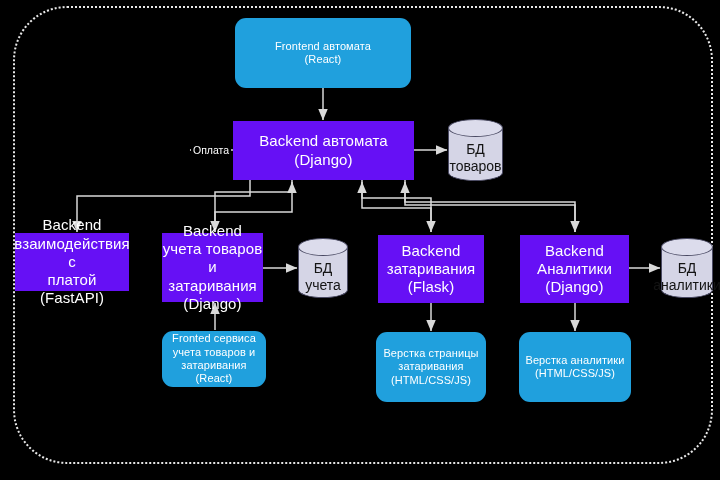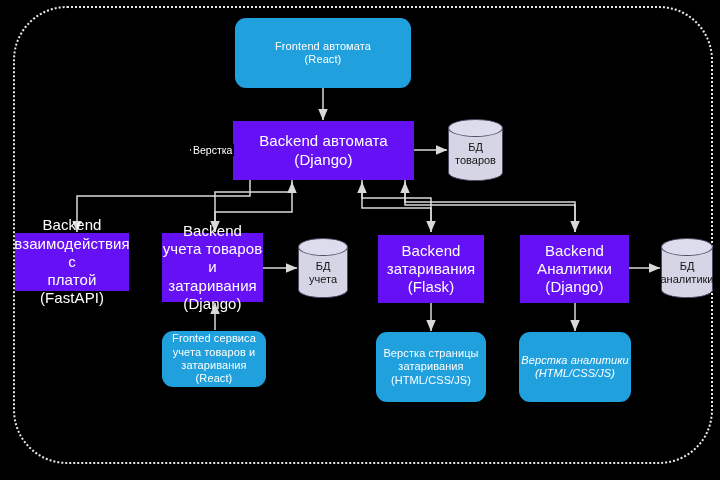--- a/index.html
+++ b/index.html
@@ -88,21 +88,21 @@
     border-radius: 50% / 50%;
     box-sizing: border-box;
   }
   .db .lbl {
     position: absolute;
     left: -14px;
     right: -14px;
     top: 22px;
     text-align: center;
     color: #141414;
-    font-size: 11px;
+    font-size: 14px;
     line-height: 1.22;
     white-space: nowrap;
   }
   .edge-label {
     position: absolute;
     color: #ffffff;
     font-size: 10.5px;
     white-space: nowrap;
     background: #000000;
     padding: 0 2px;
@@ -157,21 +157,21 @@
 
   <div class="db" style="left:441px; top:119px; width:55px; height:62px;">
     <div class="body"></div>
     <div class="top"></div>
     <div class="lbl">
       <div>БД</div>
       <div>товаров</div>
     </div>
   </div>
 
-  <div class="edge-label" style="left:184px; top:144px;">Верстка</div>
+  <div class="edge-label" style="left:184px; top:144px;">Оплата</div>
 
   <div class="node node-purple" style="left:8px; top:233px; width:114px; height:58px;">
     <div>
       <div>Backend</div>
       <div>взаимодействия  с</div>
       <div>платой</div>
       <div>(FastAPI)</div>
     </div>
   </div>
 
@@ -228,20 +228,20 @@
   </div>
 
   <div class="node node-blue" style="left:369px; top:332px; width:110px; height:70px;">
     <div>
       <div>Верстка страницы</div>
       <div>затаривания</div>
       <div>(HTML/CSS/JS)</div>
     </div>
   </div>
 
-  <div class="node node-blue" style="left:512px; top:332px; width:112px; height:70px;font-style:italic;">
+  <div class="node node-blue" style="left:512px; top:332px; width:112px; height:70px;">
     <div>
       <div>Верстка аналитики</div>
       <div>(HTML/CSS/JS)</div>
     </div>
   </div>
 
 </div>
 
 </body></html>

